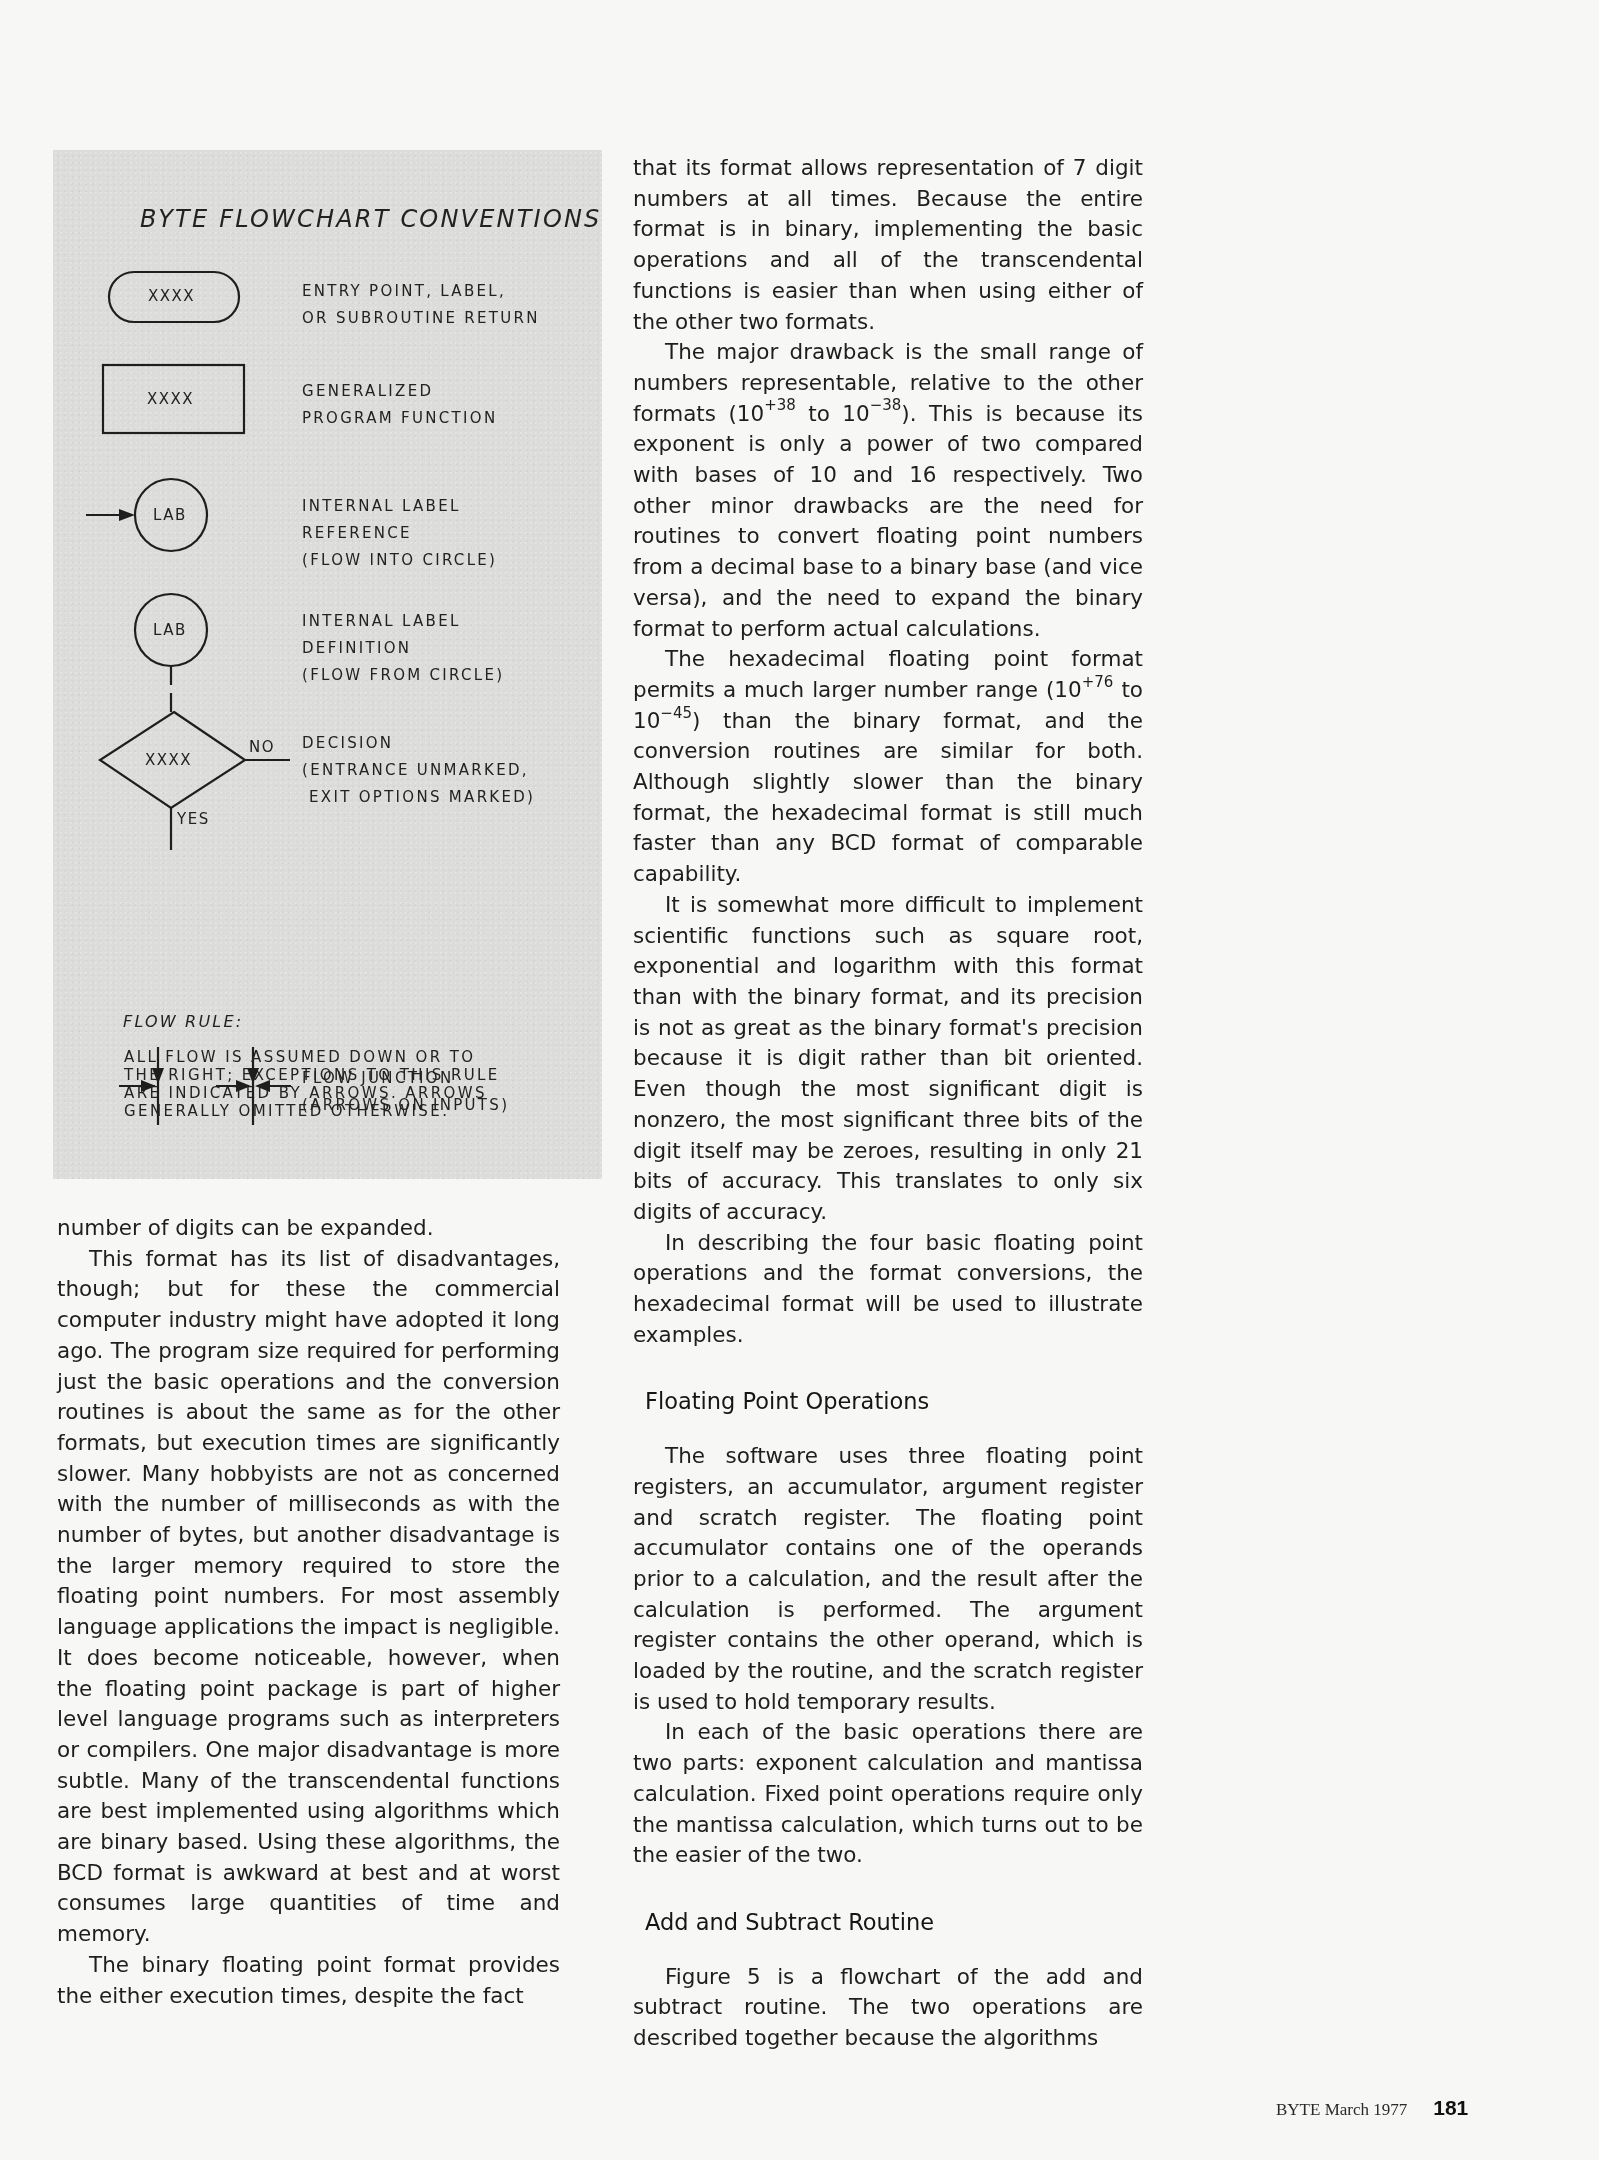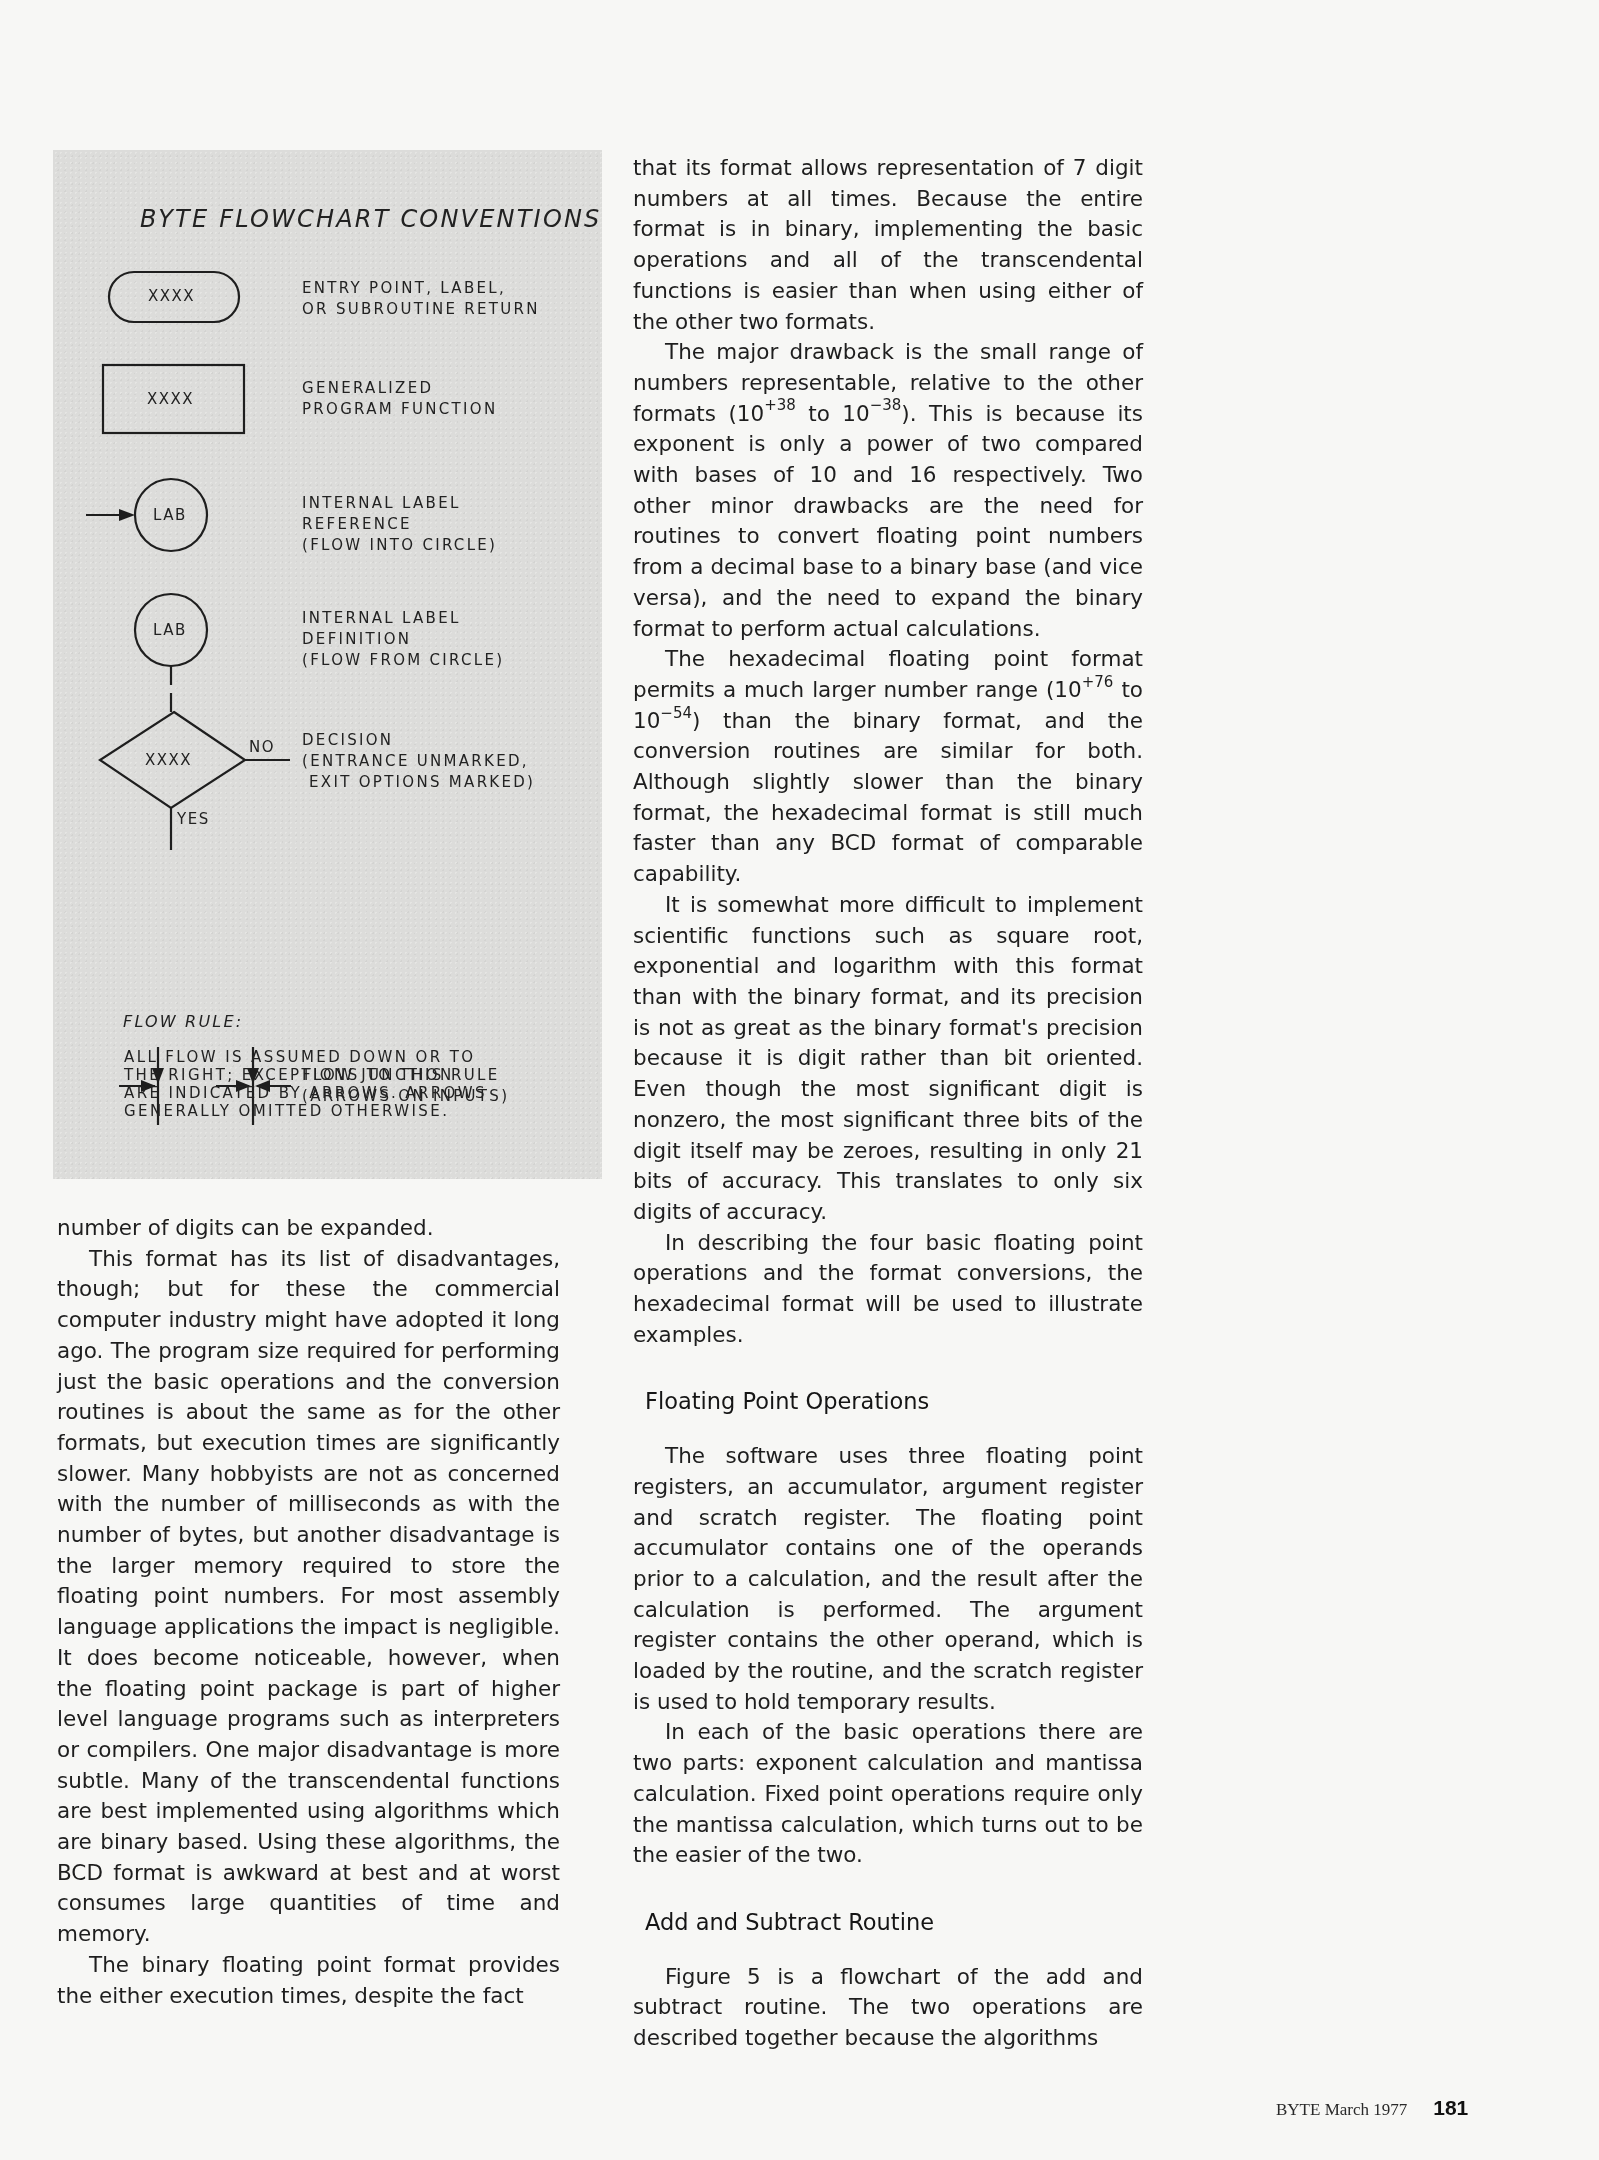--- a/index.html
+++ b/index.html
@@ -23,21 +23,21 @@
     .fig-title {
       position: absolute; left: 87px; top: 55px;
       font-family: "DejaVu Sans", sans-serif;
       font-style: italic; font-size: 24px; letter-spacing: 2.2px;
       color: #222;
       white-space: nowrap;
     }
     .fig-label {
       position: absolute;
       font-family: "DejaVu Sans", sans-serif;
-      font-size: 15px; line-height: 21px; letter-spacing: 2.3px;
+      font-size: 15px; line-height: 27px; letter-spacing: 2.3px;
       color: #222; white-space: pre;
     }
     .shape-text {
       position: absolute;
       font-family: "DejaVu Sans", sans-serif;
       font-size: 15px; letter-spacing: 1.5px; color: #222;
       white-space: nowrap;
     }
     .flow-rule-title {
       position: absolute; left: 70px; top: 862px;
@@ -156,21 +156,21 @@
 
 <div class="col col-left">
   <p>number of digits can be expanded.</p>
   <p class="indent">This format has its list of disadvantages, though; but for these the commercial computer industry might have adopted it long ago. The program size required for performing just the basic operations and the conversion routines is about the same as for the other formats, but execution times are significantly slower. Many hobbyists are not as concerned with the number of milliseconds as with the number of bytes, but another disadvantage is the larger memory required to store the floating point numbers. For most assembly language applications the impact is negligible. It does become noticeable, however, when the floating point package is part of higher level language programs such as interpreters or compilers. One major disadvantage is more subtle. Many of the transcendental functions are best implemented using algorithms which are binary based. Using these algorithms, the BCD format is awkward at best and at worst consumes large quantities of time and memory.</p>
   <p class="indent">The binary floating point format provides the either execution times, despite the fact</p>
 </div>
 
 <div class="col col-right">
   <p>that its format allows representation of 7 digit numbers at all times. Because the entire format is in binary, implementing the basic operations and all of the transcendental functions is easier than when using either of the other two formats.</p>
   <p class="indent"><span>The major drawback is the small range of numbers representable, relative to the other formats (10</span><sup>+38</sup><span> to 10</span><sup>−38</sup><span>). This is because its exponent is only a power of two compared with bases of 10 and 16 respectively. Two other minor drawbacks are the need for routines to convert floating point numbers from a decimal base to a binary base (and vice versa), and the need to expand the binary format to perform actual calculations.</span></p>
-  <p class="indent"><span>The hexadecimal floating point format permits a much larger number range (10</span><sup>+76</sup><span> to 10</span><sup>−54</sup><span>) than the binary format, and the conversion routines are similar for both. Although slightly slower than the binary format, the hexadecimal format is still much faster than any BCD format of comparable capability.</span></p>
+  <p class="indent"><span>The hexadecimal floating point format permits a much larger number range (10</span><sup>+76</sup><span> to 10</span><sup>−45</sup><span>) than the binary format, and the conversion routines are similar for both. Although slightly slower than the binary format, the hexadecimal format is still much faster than any BCD format of comparable capability.</span></p>
   <p class="indent">It is somewhat more difficult to implement scientific functions such as square root, exponential and logarithm with this format than with the binary format, and its precision is not as great as the binary format's precision because it is digit rather than bit oriented. Even though the most significant digit is nonzero, the most significant three bits of the digit itself may be zeroes, resulting in only 21 bits of accuracy. This translates to only six digits of accuracy.</p>
   <p class="indent">In describing the four basic floating point operations and the format conversions, the hexadecimal format will be used to illustrate examples.</p>
   <div class="gap"></div>
   <h2>Floating Point Operations</h2>
   <div class="gap-sm"></div>
   <p class="indent">The software uses three floating point registers, an accumulator, argument register and scratch register. The floating point accumulator contains one of the operands prior to a calculation, and the result after the calculation is performed. The argument register contains the other operand, which is loaded by the routine, and the scratch register is used to hold temporary results.</p>
   <p class="indent">In each of the basic operations there are two parts: exponent calculation and mantissa calculation. Fixed point operations require only the mantissa calculation, which turns out to be the easier of the two.</p>
   <div class="gap"></div>
   <h2>Add and Subtract Routine</h2>
   <div class="gap-sm"></div>

